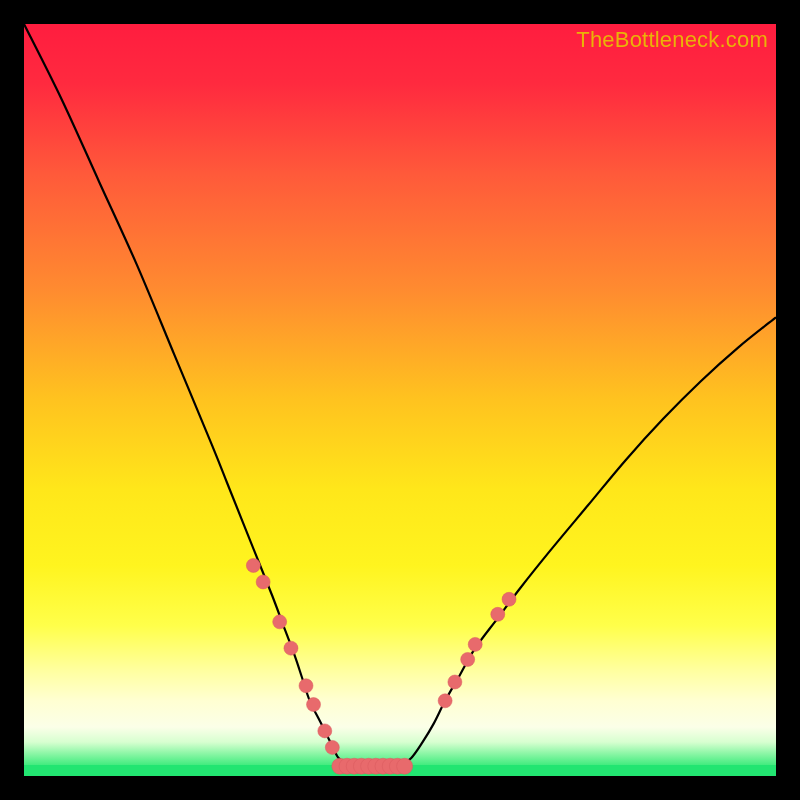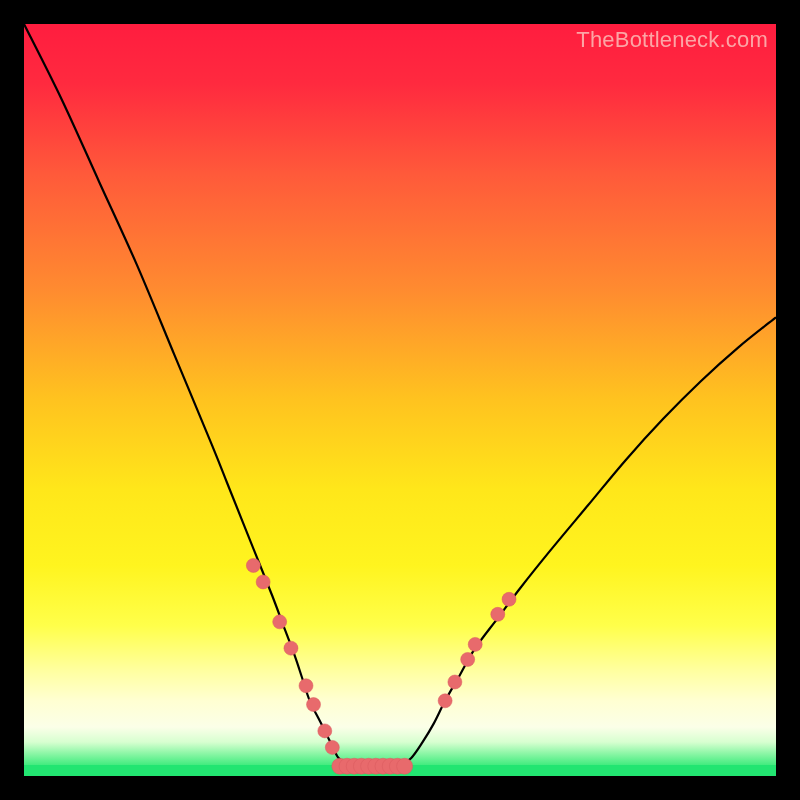--- a/index.html
+++ b/index.html
@@ -26,21 +26,21 @@
     width: 752px;
     height: 752px;
     overflow: hidden;
   }
   .watermark {
     position: absolute;
     top: 3px;
     right: 8px;
     font-size: 22px;
     font-weight: 500;
-    color: #fca5a5;
+    color: #eab308;
     letter-spacing: 0.2px;
     z-index: 50;
   }
   svg.curve-layer {
     position: absolute;
     left: 0;
     top: 0;
     z-index: 10;
     pointer-events: none;
   }

